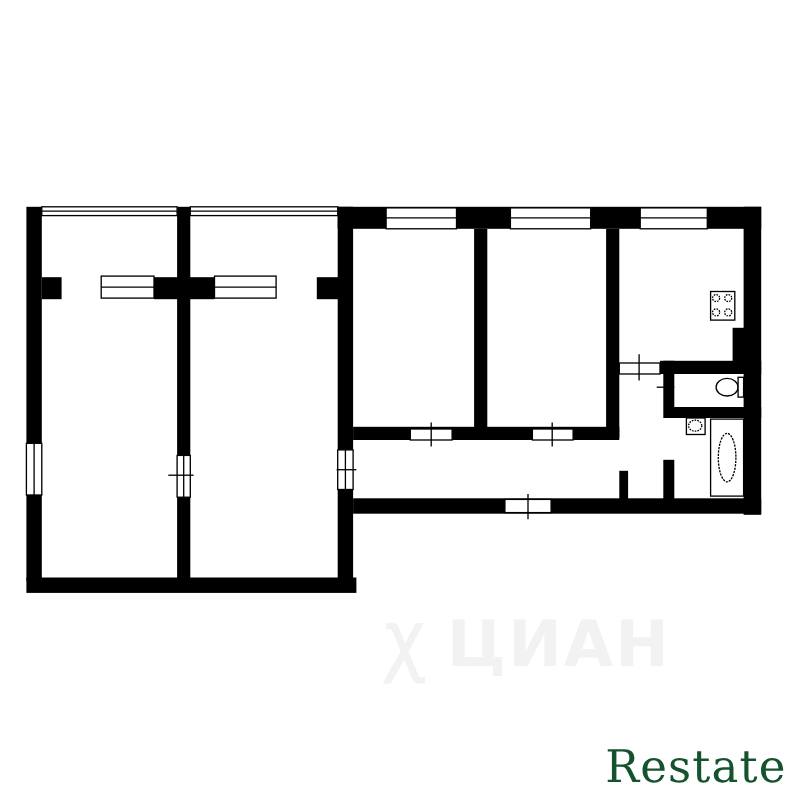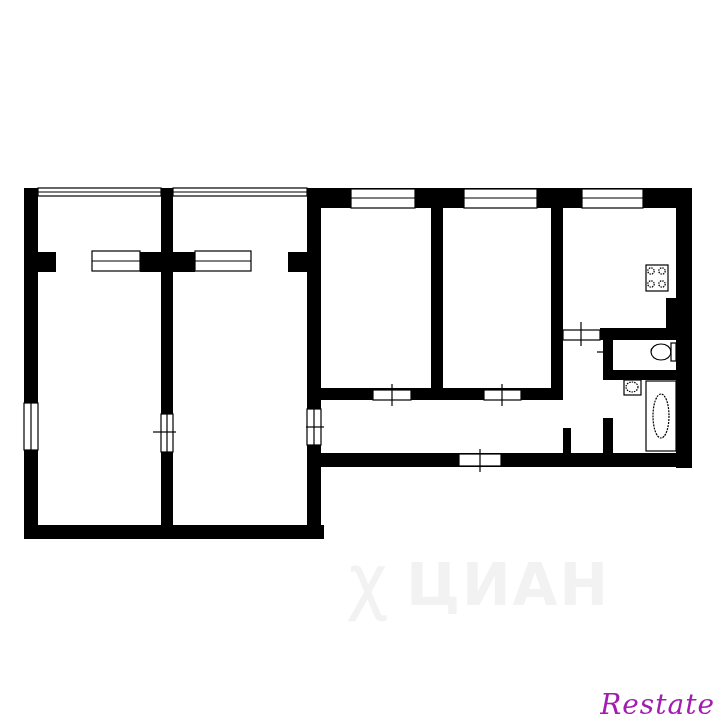--- a/index.html
+++ b/index.html
@@ -6,22 +6,22 @@
   body { width: 725px; height: 725px; position: relative; overflow: hidden; font-family: "Liberation Sans", sans-serif; }
   #plan { position: absolute; left: 0; top: 0; width: 725px; height: 725px; }
   .watermark {
     position: absolute; left: 350px; top: 545px; width: 280px; height: 80px;
     display: flex; align-items: center; gap: 18px; color: #f2f2f2;
     font-family: "DejaVu Sans", sans-serif; font-size: 58px; font-weight: bold; letter-spacing: 2px;
     pointer-events: none;
   }
   .watermark .mark { font-size: 56px; }
   .brand {
-    position: absolute; right: 10px; bottom: 4px; color: #a21caf;
-    font-family: "DejaVu Serif", serif; font-style: italic; font-size: 28px; letter-spacing: 1px;
+    position: absolute; right: 10px; bottom: 4px; color: #14532d;
+    font-family: "DejaVu Serif", serif; font-size: 41px; letter-spacing: 1px;
   }
 </style>
 </head>
 <body>
 
 <svg id="plan" viewBox="0 0 725 725" xmlns="http://www.w3.org/2000/svg">
   <g fill="#000">
 
     <rect x="24" y="188" width="14" height="340"></rect>
 

